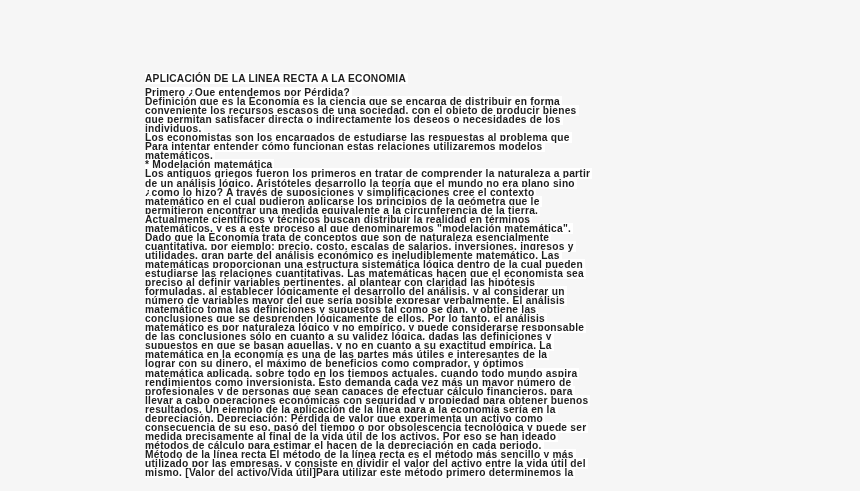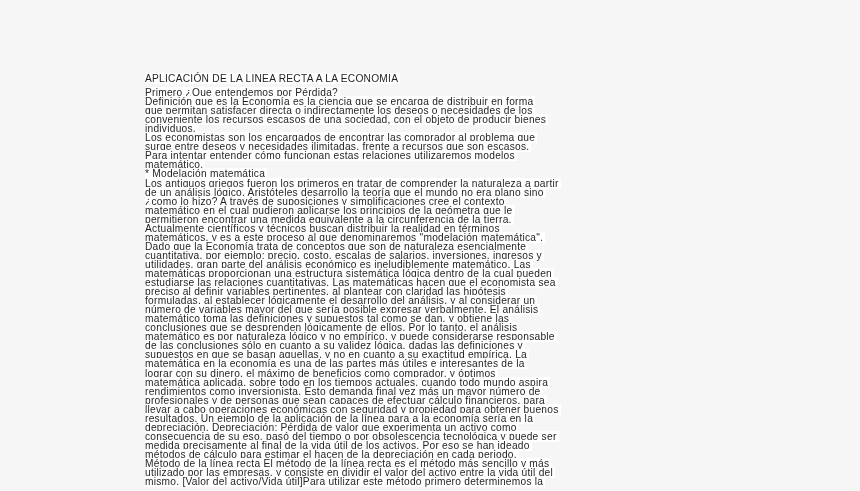--- a/index.html
+++ b/index.html
@@ -15,40 +15,39 @@
     user-select: none;
   }
   .ghost.bottom { top: 425px; height: 30px; }
   .doc {
     position: absolute; left: 145px; top: 74px; width: 570px;
     color: #1f1f1f; font-size: 10.2px; line-height: 9.05px;
     letter-spacing: 0.25px;
   }
   .doc .title { margin-bottom: 5px; }
   .doc .line { white-space: nowrap; }
-  .doc span.hl { background: #ffffff; padding-right: 2px; }
+  .doc span.hl { background: #ffffff; padding-right: 2px; font-weight: bold; }
 </style>
 </head>
 <body>
 
 <div class="ghost"></div>
 <div class="ghost bottom"></div>
 
 <div class="doc">
   <div class="title"><span class="hl">APLICACIÓN DE LA LINEA RECTA A LA ECONOMIA</span></div>
   <div id="lines">
       <div class="line"><span class="hl">Primero ¿Que entendemos por Pérdida?</span></div>
       <div class="line"><span class="hl">Definición que es la Economía es la ciencia que se encarga de distribuir en forma</span></div>
+      <div class="line"><span class="hl">conveniente los recursos escasos de una sociedad, con el objeto de producir bienes</span></div>
       <div class="line"><span class="hl">que permitan satisfacer directa o indirectamente los deseos o necesidades de los</span></div>
-      <div class="line"><span class="hl">conveniente los recursos escasos de una sociedad, con el objeto de producir bienes</span></div>
       <div class="line"><span class="hl">individuos.</span></div>
-      <div class="line"><span class="hl">Los economistas son los encargados de encontrar las comprador al problema que</span></div>
-      <div class="line"><span class="hl">surge entre deseos y necesidades ilimitadas, frente a recursos que son escasos.</span></div>
+      <div class="line"><span class="hl">Los economistas son los encargados de estudiarse las respuestas al problema que</span></div>
       <div class="line"><span class="hl">Para intentar entender cómo funcionan estas relaciones utilizaremos modelos</span></div>
-      <div class="line"><span class="hl">matemático.</span></div>
+      <div class="line"><span class="hl">matemáticos.</span></div>
       <div class="line"><span class="hl">* Modelación matemática</span></div>
       <div class="line"><span class="hl">Los antiguos griegos fueron los primeros en tratar de comprender la naturaleza a partir</span></div>
       <div class="line"><span class="hl">de un análisis lógico. Aristóteles desarrollo la teoría que el mundo no era plano sino</span></div>
       <div class="line"><span class="hl">¿como lo hizo? A través de suposiciones y simplificaciones cree el contexto</span></div>
       <div class="line"><span class="hl">matemático en el cual pudieron aplicarse los principios de la geómetra que le</span></div>
       <div class="line"><span class="hl">permitieron encontrar una medida equivalente a la circunferencia de la tierra.</span></div>
       <div class="line"><span class="hl">Actualmente científicos y técnicos buscan distribuir la realidad en términos</span></div>
       <div class="line"><span class="hl">matemáticos, y es a este proceso al que denominaremos "modelación matemática".</span></div>
       <div class="line"><span class="hl">Dado que la Economía trata de conceptos que son de naturaleza esencialmente</span></div>
       <div class="line"><span class="hl">cuantitativa, por ejemplo: precio, costo, escalas de salarios, inversiones, ingresos y</span></div>
@@ -59,21 +58,21 @@
       <div class="line"><span class="hl">formuladas, al establecer lógicamente el desarrollo del análisis, y al considerar un</span></div>
       <div class="line"><span class="hl">número de variables mayor del que sería posible expresar verbalmente. El análisis</span></div>
       <div class="line"><span class="hl">matemático toma las definiciones y supuestos tal como se dan, y obtiene las</span></div>
       <div class="line"><span class="hl">conclusiones que se desprenden lógicamente de ellos. Por lo tanto, el análisis</span></div>
       <div class="line"><span class="hl">matemático es por naturaleza lógico y no empírico, y puede considerarse responsable</span></div>
       <div class="line"><span class="hl">de las conclusiones sólo en cuanto a su validez lógica, dadas las definiciones y</span></div>
       <div class="line"><span class="hl">supuestos en que se basan aquellas, y no en cuanto a su exactitud empírica. La</span></div>
       <div class="line"><span class="hl">matemática en la economía es una de las partes más útiles e interesantes de la</span></div>
       <div class="line"><span class="hl">lograr con su dinero, el máximo de beneficios como comprador, y óptimos</span></div>
       <div class="line"><span class="hl">matemática aplicada, sobre todo en los tiempos actuales, cuando todo mundo aspira</span></div>
-      <div class="line"><span class="hl">rendimientos como inversionista. Esto demanda final vez más un mayor número de</span></div>
+      <div class="line"><span class="hl">rendimientos como inversionista. Esto demanda cada vez más un mayor número de</span></div>
       <div class="line"><span class="hl">profesionales y de personas que sean capaces de efectuar cálculo financieros, para</span></div>
       <div class="line"><span class="hl">llevar a cabo operaciones económicas con seguridad y propiedad para obtener buenos</span></div>
       <div class="line"><span class="hl">resultados. Un ejemplo de la aplicación de la línea para a la economía sería en la</span></div>
       <div class="line"><span class="hl">depreciación. Depreciación: Pérdida de valor que experimenta un activo como</span></div>
       <div class="line"><span class="hl">consecuencia de su eso, pasó del tiempo o por obsolescencia tecnológica y puede ser</span></div>
       <div class="line"><span class="hl">medida precisamente al final de la vida útil de los activos. Por eso se han ideado</span></div>
       <div class="line"><span class="hl">métodos de cálculo para estimar el hacen de la depreciación en cada periodo.</span></div>
       <div class="line"><span class="hl">Método de la línea recta El método de la línea recta es el método más sencillo y más</span></div>
       <div class="line"><span class="hl">utilizado por las empresas, y consiste en dividir el valor del activo entre la vida útil del</span></div>
       <div class="line"><span class="hl">mismo. [Valor del activo/Vida útil]Para utilizar este método primero determinemos la</span></div>

